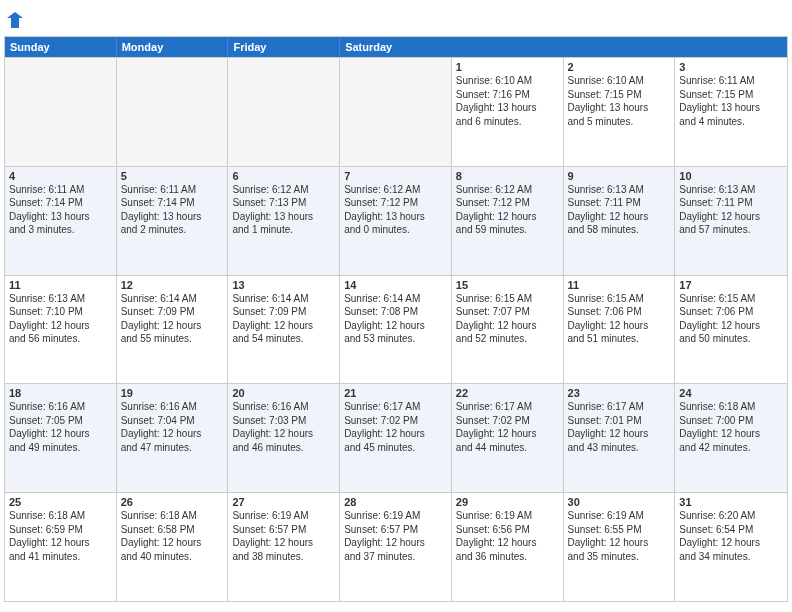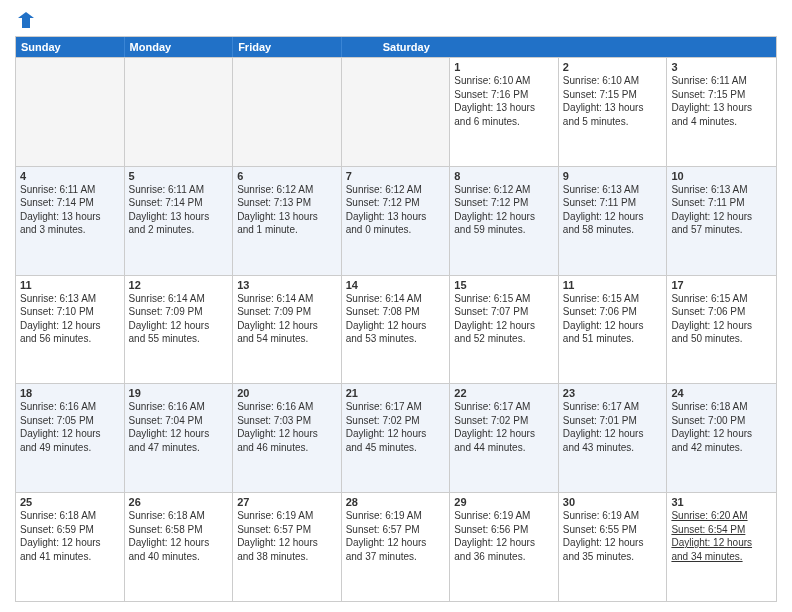--- a/index.html
+++ b/index.html
@@ -6,21 +6,21 @@
     body {
       font-family: Arial, sans-serif;
       background: #fff;
       width: 792px;
       height: 612px;
       overflow: hidden;
     }
     .page {
       width: 792px;
       height: 612px;
-      padding: 10px 15px;
+      padding: 10px 4px;
       display: flex;
       flex-direction: column;
     }
     .header {
       display: flex;
       justify-content: space-between;
       align-items: flex-start;
       margin-bottom: 6px;
     }
     .logo {
@@ -69,21 +69,21 @@
       background: #2171c7;
     }
     .cal-header-cell {
       color: #fff;
       font-size: 11px;
       font-weight: bold;
       text-align: left;
       padding: 4px 5px;
       border-right: 1px solid #3a85d5;
     }
-    .cal-header-cell:last-child { border-right: none; margin-left: 36px; }
+    .cal-header-cell:last-child { border-right: none; }
     .cal-body {
       flex: 1;
       display: flex;
       flex-direction: column;
     }
     .cal-row {
       display: grid;
       grid-template-columns: repeat(7, 1fr);
       flex: 1;
       border-top: 1px solid #ccc;
@@ -359,21 +359,21 @@
           </div>
           <div class="cal-cell">
             <div class="day-num">30</div>
             <div class="day-info" style="white-space: pre-line;">Sunrise: 6:19 AM
 Sunset: 6:55 PM
 Daylight: 12 hours
 and 35 minutes.</div>
           </div>
           <div class="cal-cell">
             <div class="day-num">31</div>
-            <div class="day-info" style="white-space: pre-line; text-decoration: underline;">Sunrise: 6:20 AM
+            <div class="day-info" style="white-space: pre-line;">Sunrise: 6:20 AM
 Sunset: 6:54 PM
 Daylight: 12 hours
 and 34 minutes.</div>
           </div>
         </div>
       </div>
   </div>
 </div>
 
 </body></html>

